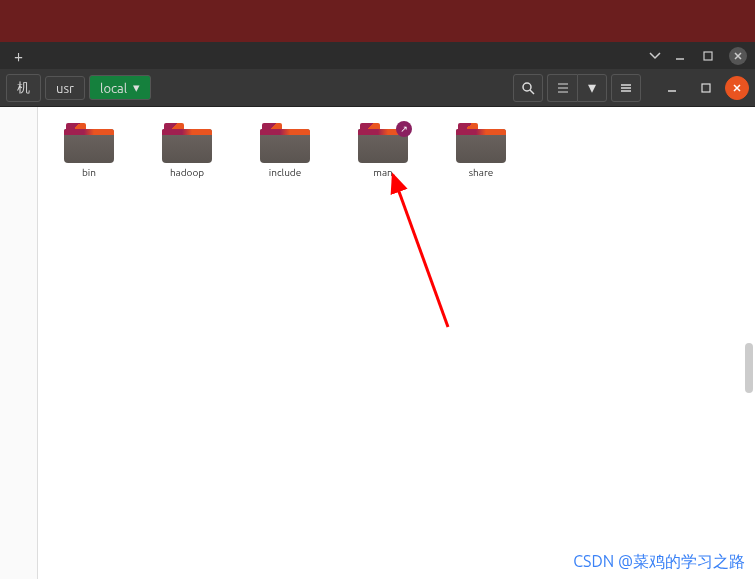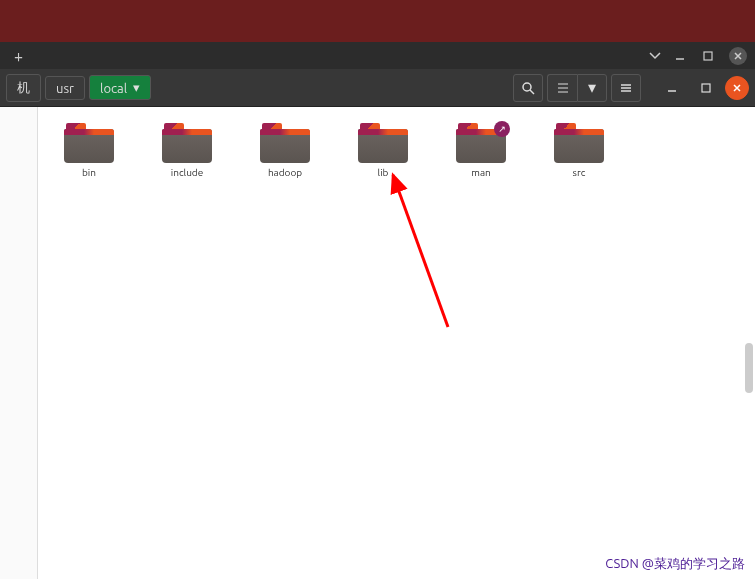--- a/index.html
+++ b/index.html
@@ -25,21 +25,21 @@
 .sidebar-edge { width: 38px; border-right: 1px solid #ddd; background: #fafafa; }
 .files { flex: 1; padding: 12px 6px; display: flex; flex-wrap: wrap; align-content: flex-start; gap: 6px 8px; position: relative; }
 .folder { width: 90px; height: 78px; display: flex; flex-direction: column; align-items: center; gap: 4px; cursor: pointer; padding-top: 4px; }
 .folder-icon { width: 50px; height: 40px; position: relative; }
 .folder-tab { position: absolute; top: 0; left: 2px; width: 20px; height: 8px; background: linear-gradient(135deg, #a02050 0%, #a02050 50%, #e95420 50%, #e95420 100%); border-radius: 2px 2px 0 0; }
 .folder-body { position: absolute; top: 6px; left: 0; right: 0; bottom: 0; background: linear-gradient(180deg, #6b6460 0%, #5a5450 100%); border-radius: 2px 3px 4px 4px; }
 .folder-body::before { content: ''; position: absolute; top: 0; left: 0; right: 0; height: 6px; background: linear-gradient(90deg, #a02050 0%, #a02050 40%, #e95420 60%, #e95420 100%); border-radius: 2px 3px 0 0; }
 .folder-label { font-size: 10px; color: #333; text-align: center; }
 .link-badge { position: absolute; top: -2px; right: -4px; width: 16px; height: 16px; background: #8a2060; border-radius: 50%; display: flex; align-items: center; justify-content: center; color: #fff; font-size: 9px; }
 .arrow { position: absolute; pointer-events: none; }
-.watermark { position: absolute; bottom: 6px; right: 10px; color: #4c1d95; font-size: 13px; }
+.watermark { position: absolute; bottom: 6px; right: 10px; color: #3b82f6; font-size: 16px; }
 .scrollbar { position: absolute; right: 2px; top: 50%; width: 8px; height: 50px; background: #ccc; border-radius: 4px; }
 </style>
 </head>
 <body>
 
 <div class="desktop-top"></div>
 
 <div class="window">
   <div class="titlebar">
     <span class="newtab">+</span>
@@ -131,53 +131,45 @@
 
   </div>
   <div class="folder-label">bin</div>
         </div>
         <div class="folder">
           <div class="folder-icon">
     <div class="folder-tab"></div>
             <div class="folder-body"></div>
 
   </div>
-  <div class="folder-label">include</div>
-        </div>
-        <div class="folder">
-          <div class="folder-icon">
-    <div class="folder-tab"></div>
-            <div class="folder-body"></div>
-
-  </div>
   <div class="folder-label">hadoop</div>
         </div>
         <div class="folder">
           <div class="folder-icon">
     <div class="folder-tab"></div>
             <div class="folder-body"></div>
 
   </div>
-  <div class="folder-label">lib</div>
+  <div class="folder-label">include</div>
         </div>
         <div class="folder">
           <div class="folder-icon">
     <div class="folder-tab"></div>
             <div class="folder-body"></div>
     <div class="link-badge">↗</div>
   </div>
   <div class="folder-label">man</div>
         </div>
         <div class="folder">
           <div class="folder-icon">
     <div class="folder-tab"></div>
             <div class="folder-body"></div>
 
   </div>
-  <div class="folder-label">src</div>
+  <div class="folder-label">share</div>
         </div>
 
     <svg class="arrow" style="left:340px; top:60px;" width="110" height="170">
         <defs>
             <marker id="ah" markerWidth="8" markerHeight="8" refX="6" refY="3" orient="auto">
               <path d="M0,0 L7,3 L0,6 Z" fill="#ff0000"></path>
             </marker>
           </defs>
         <line x1="70" y1="160" x2="15" y2="8" stroke="#ff0000" stroke-width="3" marker-end="url(#ah)"></line>
       </svg>

